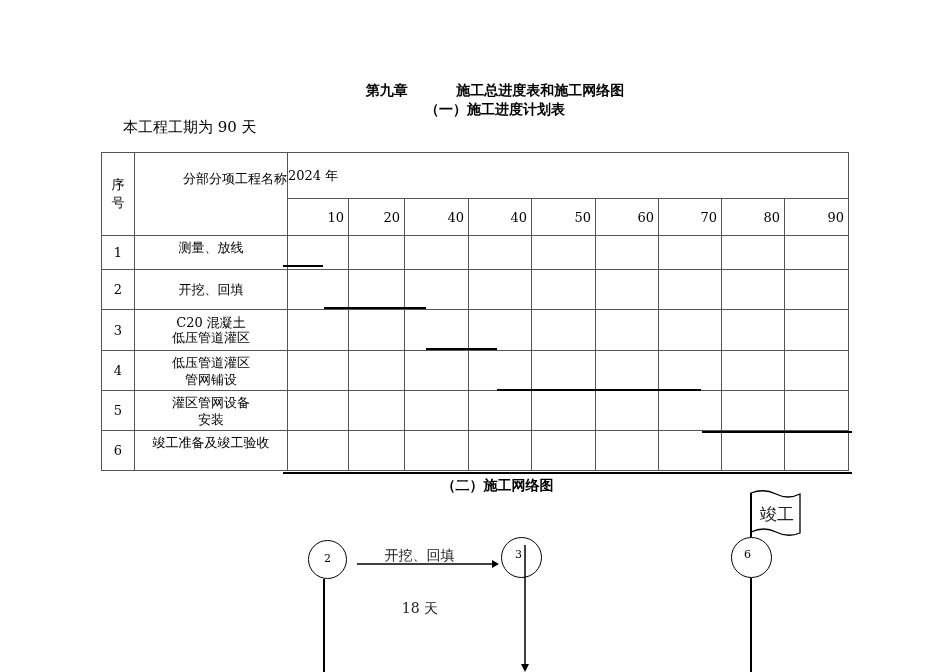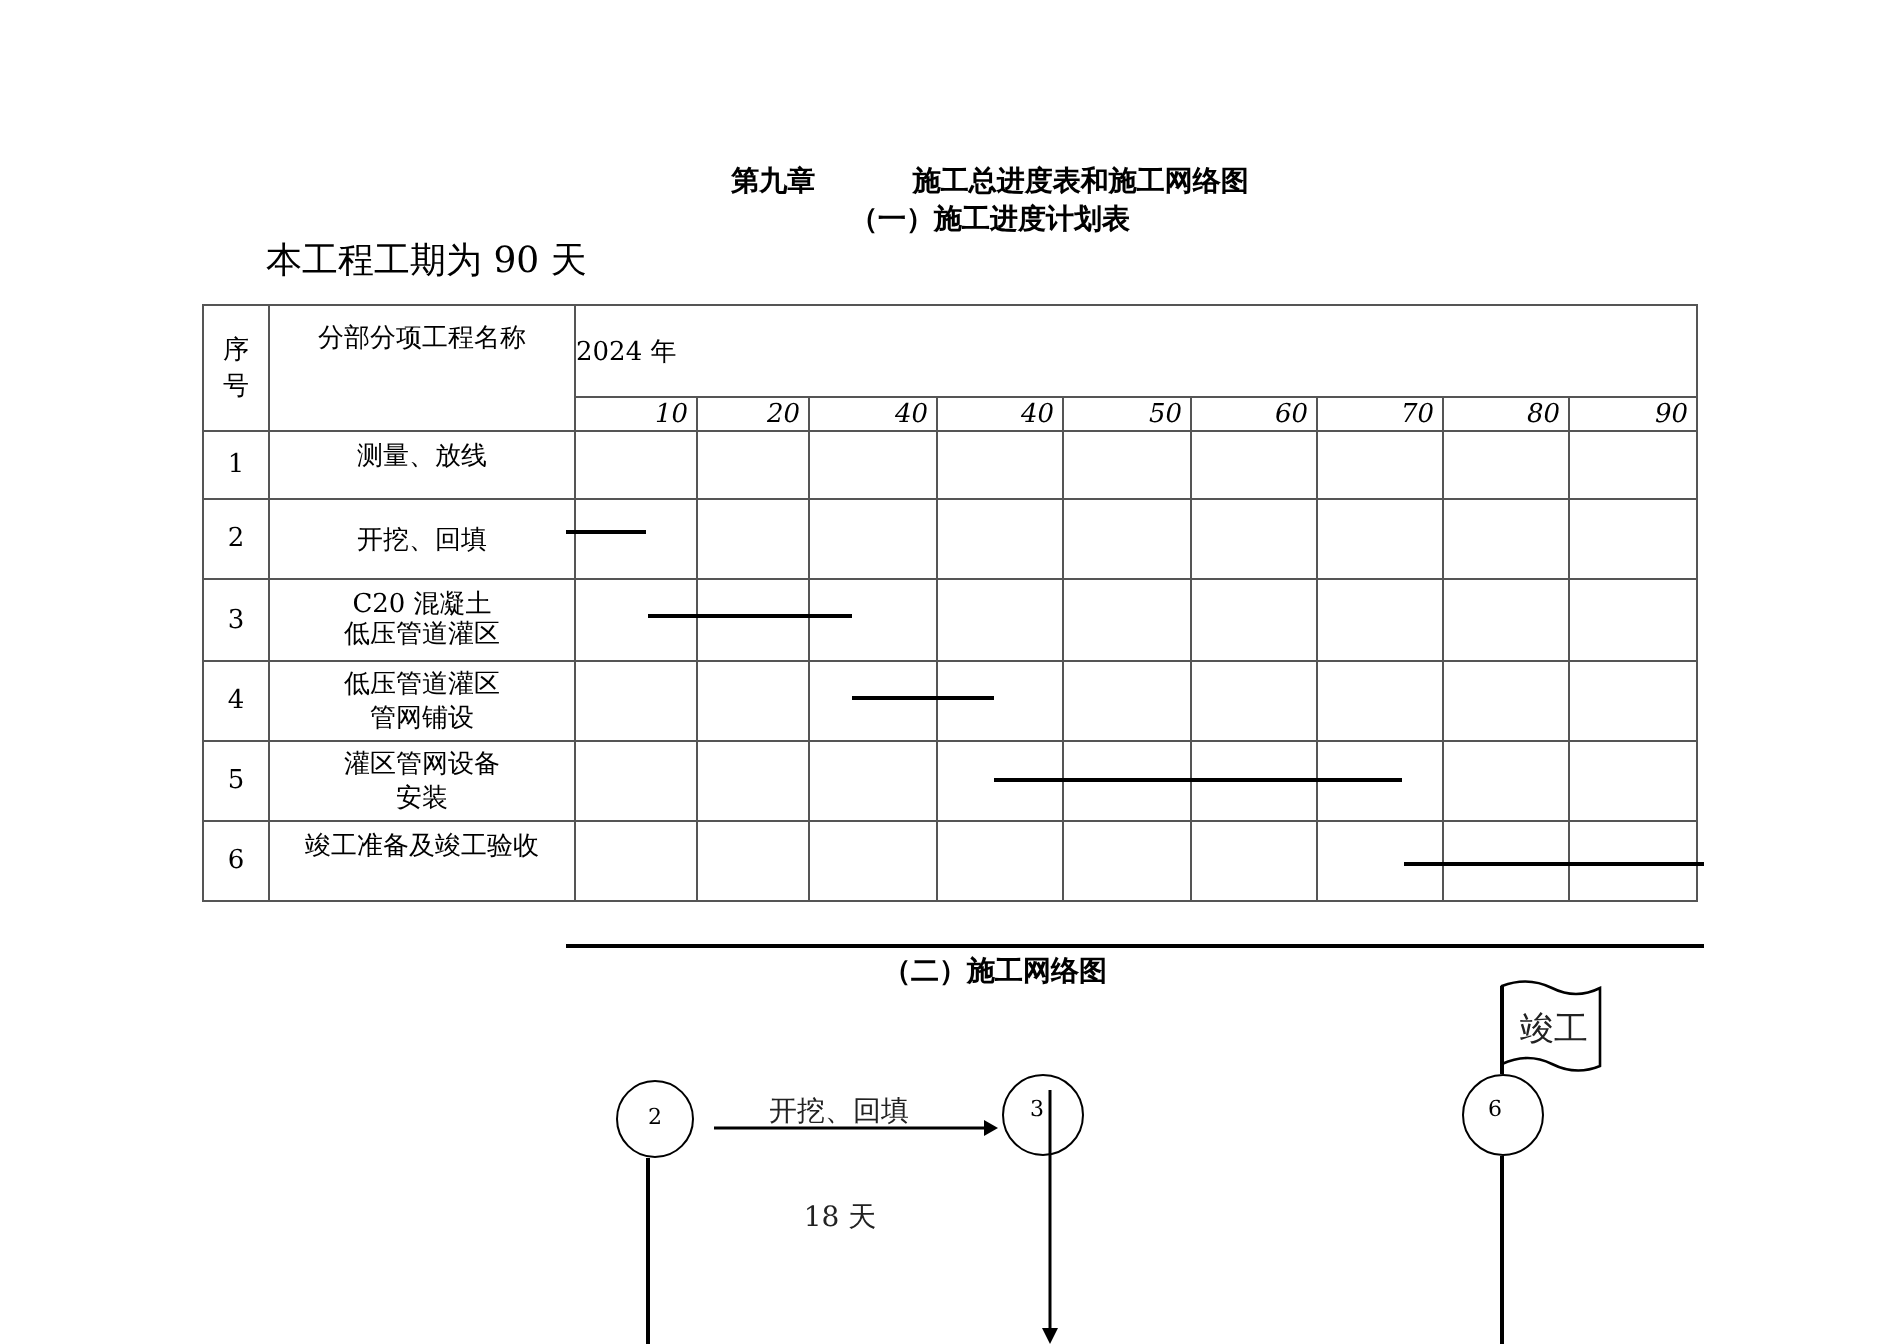--- a/index.html
+++ b/index.html
@@ -3,28 +3,28 @@
 <meta charset="utf-8">
 <style>
   html, body { margin: 0; padding: 0; background: #ffffff; }
   body { width: 950px; height: 672px; position: relative; overflow: hidden;
          font-family: "DejaVu Serif", "Liberation Serif", serif; color: #000; }
   .abs { position: absolute; }
   .chapter-title { left: 0; width: 990px; top: 82px; text-align: center;
          font-family: "DejaVu Sans", "Liberation Sans", sans-serif; font-weight: bold; font-size: 14px; white-space: pre; }
   .section-title { left: 0; width: 990px; top: 101px; text-align: center;
          font-family: "DejaVu Sans", "Liberation Sans", sans-serif; font-weight: bold; font-size: 14px; }
-  .duration-note { left: 133px; top: 118px; font-size: 18px; }
+  .duration-note { left: 123px; top: 118px; font-size: 15px; }
   table.sched { position: absolute; left: 101px; top: 152px; border-collapse: collapse; table-layout: fixed; }
   table.sched td { border: 1px solid #555; padding: 0; font-size: 13px; vertical-align: middle; }
   .c-seq { width: 32px; text-align: center; }
   .c-name { width: 152px; text-align: center; }
   .c-day { text-align: right; padding-right: 4px !important; }
   .hdr-year { height: 45px; }
-  .hdr-day { height: 17px; font-style: italic; }
+  .hdr-day { height: 37px; }
   .r1 { height: 34px; } .r2 { height: 40px; } .r3 { height: 41px; }
   .r4 { height: 40px; } .r5 { height: 40px; } .r6 { height: 40px; }
   .name-top { vertical-align: top !important; padding-top: 3px !important; }
   .name-small { font-size: 12px; line-height: 15px; }
   .bar { position: absolute; height: 2px; background: #000; }
   .net-title { left: 0; width: 995px; top: 477px; text-align: center;
          font-family: "DejaVu Sans", "Liberation Sans", sans-serif; font-weight: bold; font-size: 14px; }
   .node { position: absolute; width: 39px; height: 39px; border: 1.5px solid #000; border-radius: 50%;
           box-sizing: border-box; text-align: center; font-size: 11px; line-height: 36px; background: transparent; }
   .vline { position: absolute; width: 2px; background: #000; }
@@ -51,21 +51,21 @@
       <col style="width:63px">
       <col style="width:63px">
       <col style="width:64px">
   </colgroup>
   <tbody>
       <tr>
     <td class="c-seq" rowspan="2">
       <div>序</div>
       <div>号</div>
     </td>
-    <td class="c-name" rowspan="2" style="padding-bottom:30px !important;">分部分项工程名称</td>
+    <td class="c-name" rowspan="2" style="padding-bottom:30px !important;text-align:right;">分部分项工程名称</td>
     <td class="hdr-year" colspan="9">2024 年</td>
   </tr>
   <tr class="hdr-day">
     <td class="c-day">10</td>
     <td class="c-day">20</td>
     <td class="c-day">40</td>
     <td class="c-day">40</td>
     <td class="c-day">50</td>
     <td class="c-day">60</td>
     <td class="c-day">70</td>

